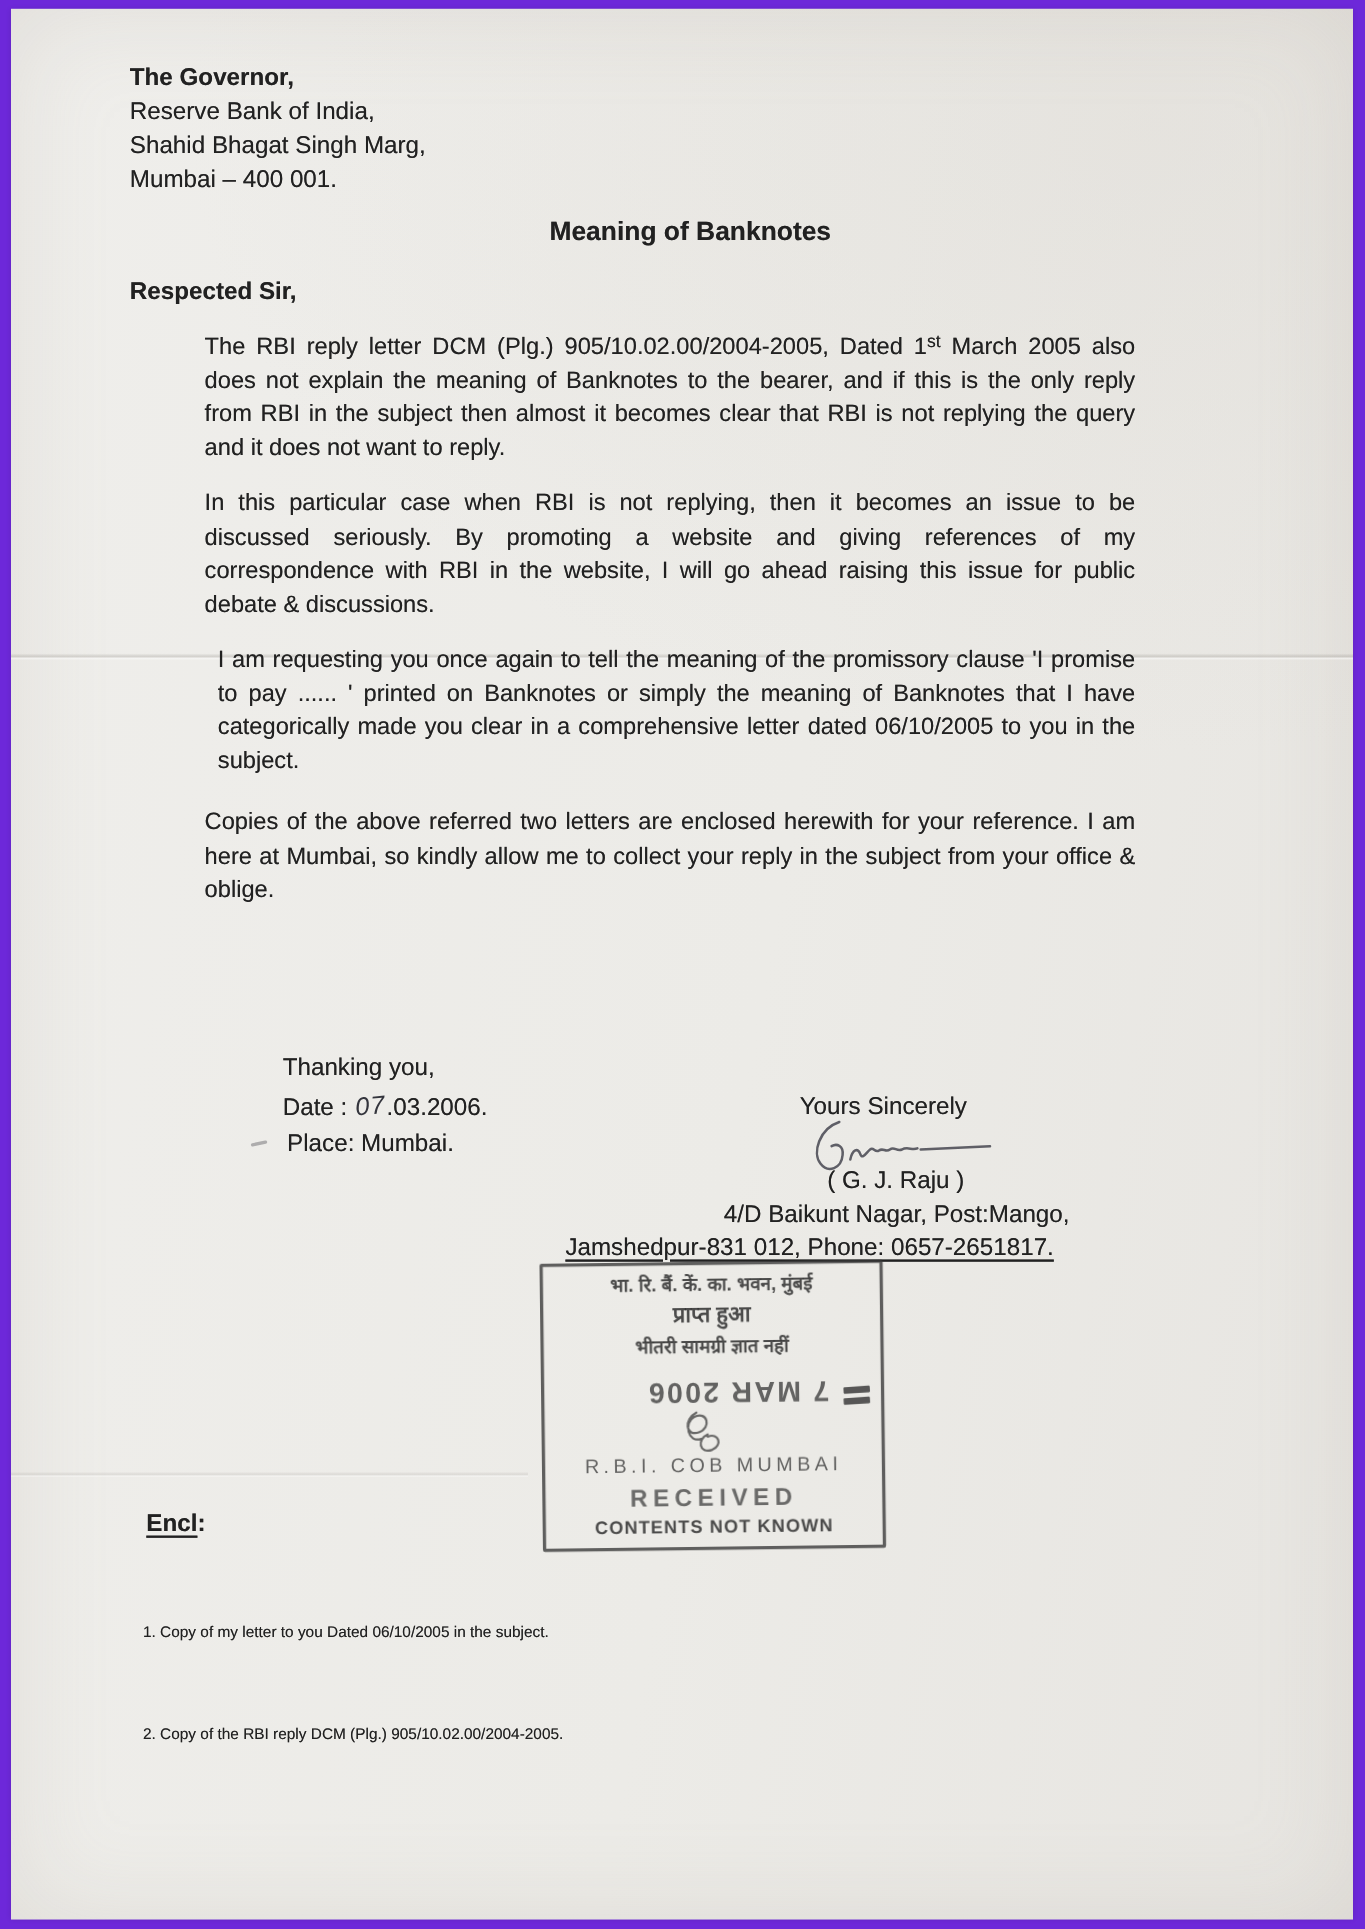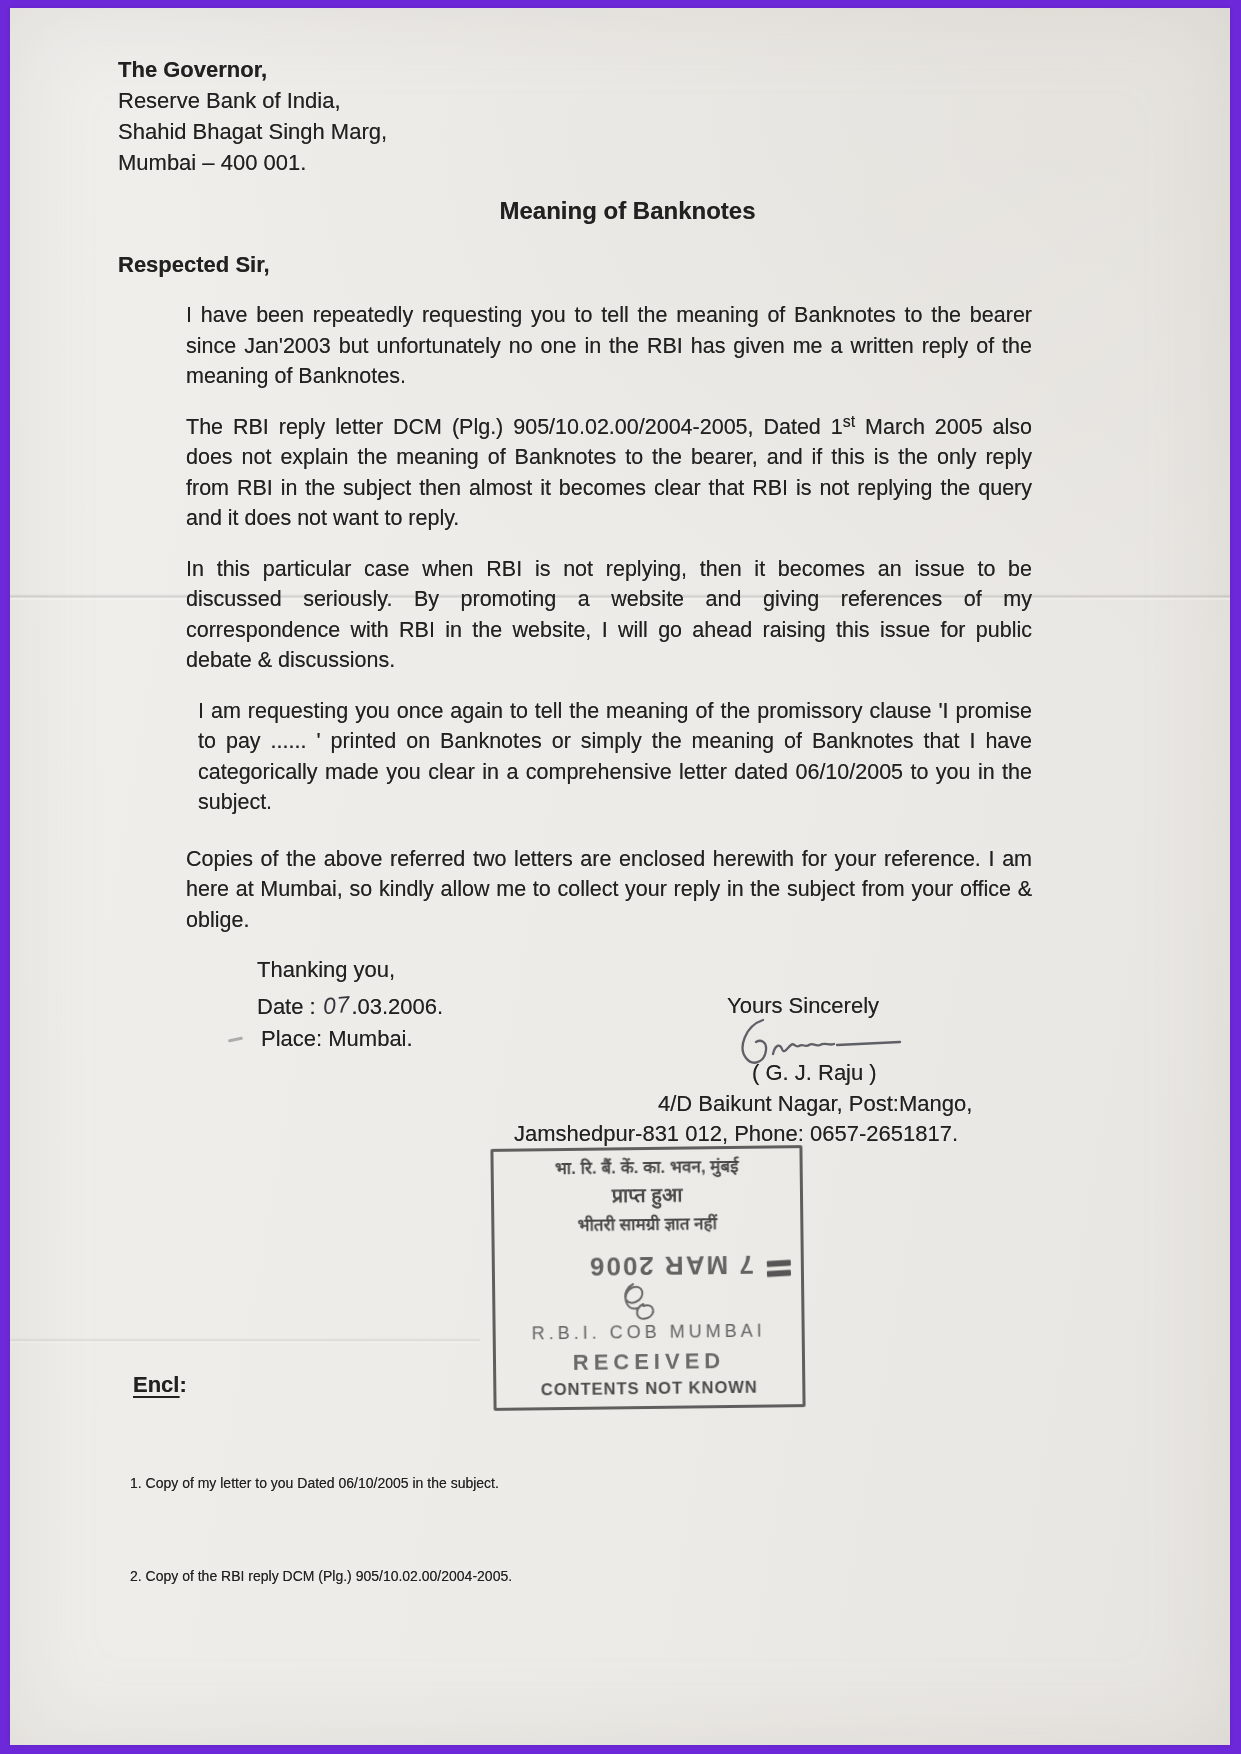--- a/index.html
+++ b/index.html
@@ -41,21 +41,21 @@
     display:inline-block;font-size:23px;color:#34353d;font-style:italic;
     transform:rotate(-5deg) translateY(-1px);margin:0 1px;letter-spacing:1px;
     text-shadow:none;
   }
   .place{left:251px;top:1016px;}
   .pencil{position:absolute;left:218px;top:1030px;width:15px;height:3px;background:rgba(95,95,100,.45);transform:rotate(-12deg);border-radius:2px;}
   .sincerely{left:717px;top:983px;}
   .signature{position:absolute;left:725px;top:1006px;width:175px;height:52px;}
   .signame{left:742px;top:1050px;}
   .addr1{left:648px;top:1081px;}
-  .addr2{left:504px;top:1111px;text-decoration-thickness:2px;text-underline-offset:4px;}
+  .addr2{left:504px;top:1111px;text-decoration:underline;text-decoration-thickness:2px;text-underline-offset:4px;}
   .stamp{
     position:absolute;left:482px;top:1139px;width:306px;height:256px;
     border:3.5px solid rgba(55,55,55,0.78);border-radius:2px;
     transform:rotate(-0.7deg);
     color:rgba(52,52,52,0.88);
     filter:blur(0.3px);
     z-index:5;
   }
   .stamp>div{position:absolute;left:0;right:0;text-align:center;}
   .s-h1{top:5px;font-size:17px;font-weight:bold;}
@@ -95,21 +95,20 @@
       <div>Reserve Bank of India,</div>
       <div>Shahid Bhagat Singh Marg,</div>
       <div>Mumbai – 400 001.</div>
     </div>
 
     <div class="txt title">Meaning of Banknotes</div>
 
     <div class="txt salutation bold">Respected Sir,</div>
 
     <div class="bodytext">
-      <p class="p1">I have been repeatedly requesting you to tell the meaning of Banknotes to the bearer since Jan'2003 but unfortunately no one in the RBI has given me a written reply of the meaning of Banknotes.</p>
       <p class="p2"><span>The RBI reply letter DCM (Plg.) 905/10.02.00/2004-2005, Dated 1</span><sup>st</sup><span> March 2005 also does not explain the meaning of Banknotes to the bearer, and if this is the only reply from RBI in the subject then almost it becomes clear that RBI is not replying the query and it does not want to reply.</span></p>
       <p class="p3">In this particular case when RBI is not replying, then it becomes an issue to be discussed seriously. By promoting a website and giving references of my correspondence with RBI in the website, I will go ahead raising this issue for public debate &amp; discussions.</p>
       <p class="p4">I am requesting you once again to tell the meaning of the promissory clause 'I promise to pay ...... ' printed on Banknotes or simply the meaning of Banknotes that I have categorically made you clear in a comprehensive letter dated 06/10/2005 to you in the subject.</p>
       <p class="p5">Copies of the above referred two letters are enclosed herewith for your reference. I am here at Mumbai, so kindly allow me to collect your reply in the subject from your office &amp; oblige.</p>
     </div>
 
     <div class="txt thanking">Thanking you,</div>
 
     <div class="txt dateline"><span>Date : </span><span class="hand">07</span><span>.03.2006.</span></div>
 

